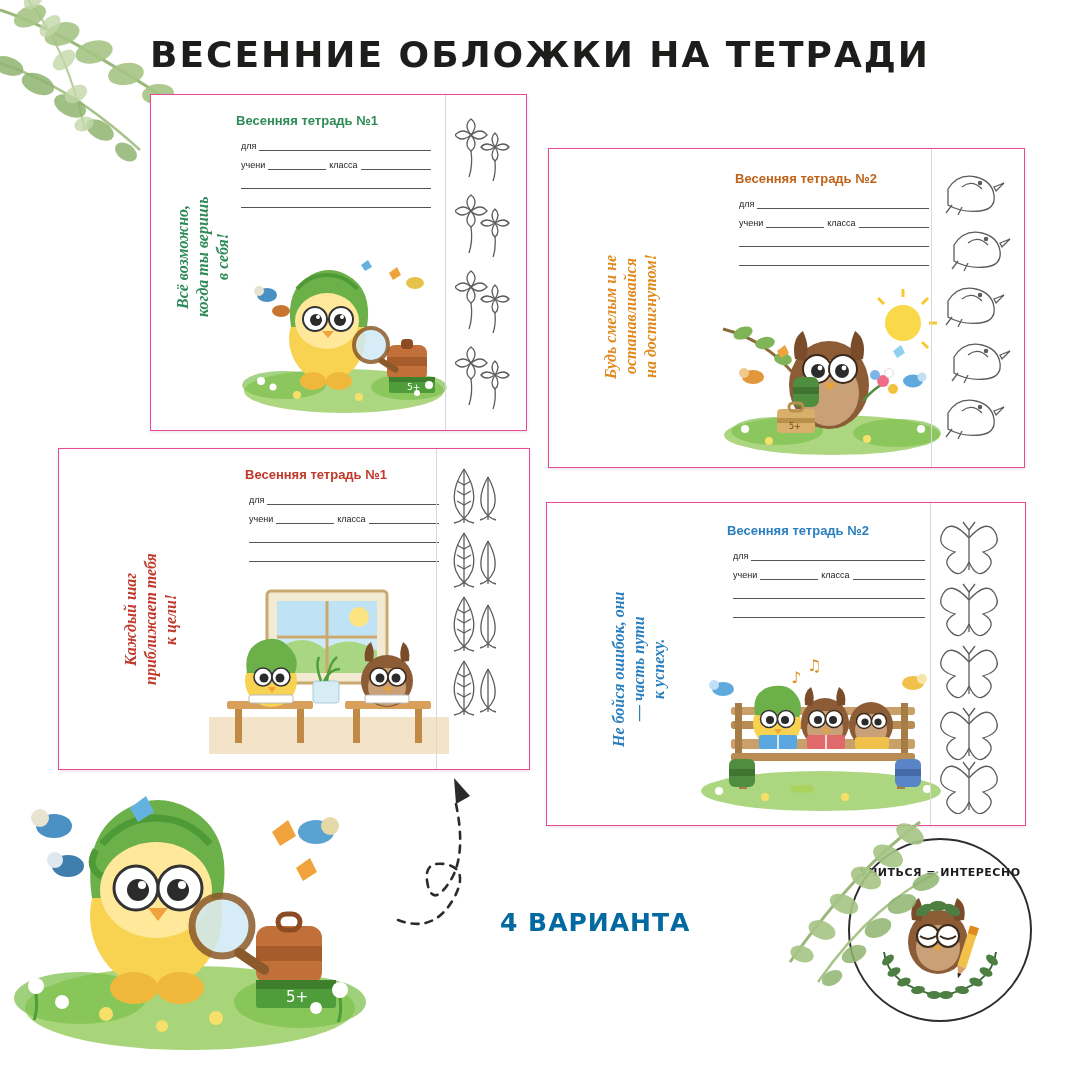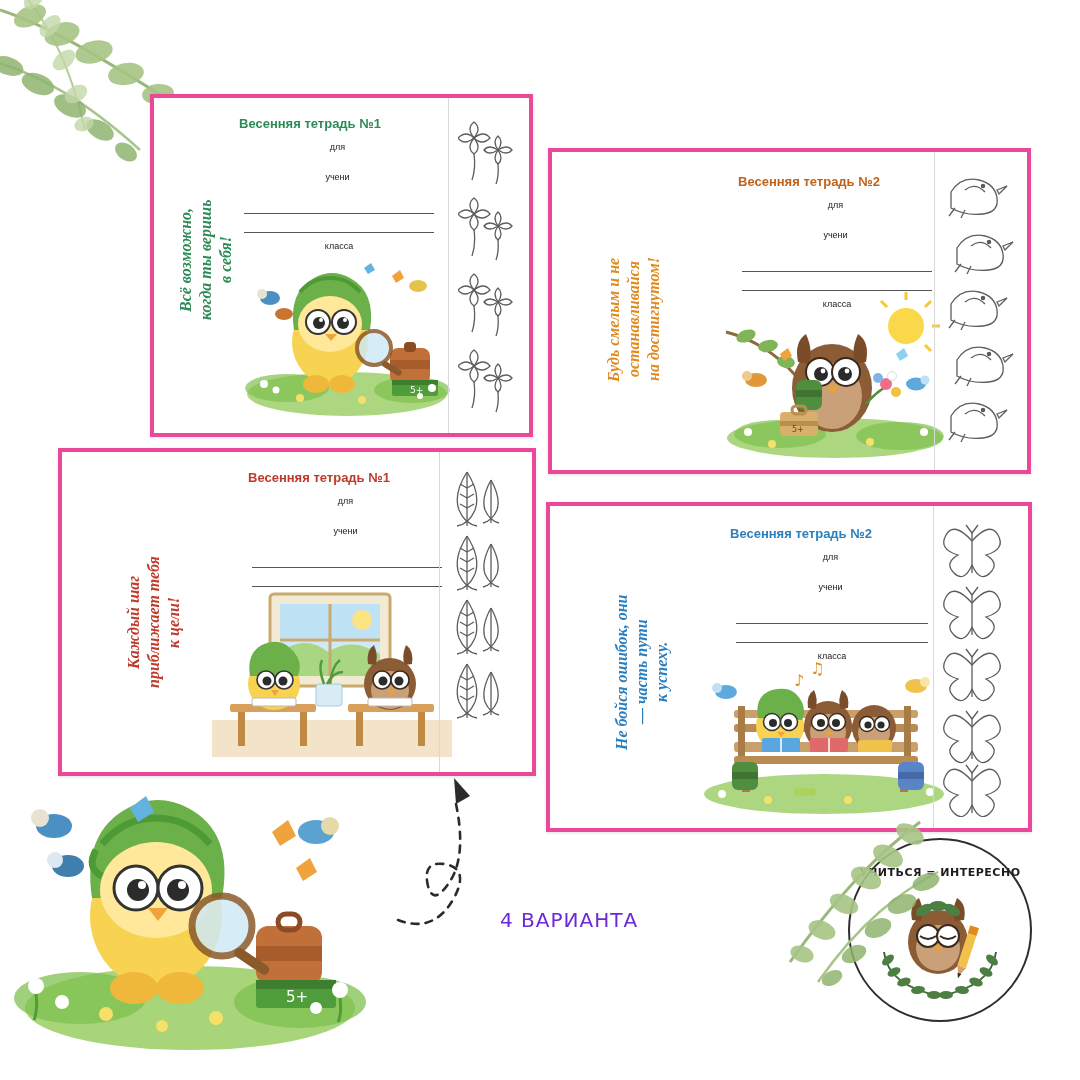--- a/index.html
+++ b/index.html
@@ -39,45 +39,44 @@
     letter-spacing: 2px;
     font-weight: 700;
     color: #1d1d1b;
     text-transform: uppercase;
   }
 
   
   .cover {
     position: absolute;
     background: #ffffff;
-    border: 4px solid #ec4899;
+    border: 1px solid #ec4899;
     box-shadow: 0 1px 3px rgba(0,0,0,.12);
     overflow: hidden;
   }
   .cover-inner {
     position: absolute;
     inset: 0;
   }
   .cover-title {
     position: absolute;
     font-weight: 700;
     font-size: 13px;
     white-space: nowrap;
   }
   .form-block {
     position: absolute;
   }
   .form-row {
     display: flex;
-    align-items: center;
+    align-items: flex-end;
     font-size: 9px;
     color: #333;
-    margin-bottom: 18px;
+    margin-bottom: 7px;
     height: 12px;
-    flex-direction: column;
   }
   .form-label {
     font-size: 9px;
     color: #222;
     margin-right: 3px;
     white-space: nowrap;
   }
   .rule {
     flex: 1 1 auto;
     border-bottom: 1px solid #555;
@@ -121,23 +120,23 @@
 
   
   .illo {
     position: absolute;
   }
 
   
   .variants {
     position: absolute;
     font-family: "DejaVu Sans", sans-serif;
-    font-size: 20px;
-    font-weight: 400;
-    color: #6d28d9;
+    font-size: 25px;
+    font-weight: 700;
+    color: #0369a1;
     letter-spacing: 1px;
   }
   .bottom-note {
     position: absolute;
     left: 0;
     width: 1080px;
     text-align: center;
     font-family: "DejaVu Sans", sans-serif;
     font-size: 21px;
     line-height: 1.35;
@@ -198,20 +197,21 @@
       <g fill="#c3d8a8" opacity=".8">
         <ellipse cx="44" cy="8" rx="13" ry="8" transform="rotate(-52 44 8)"></ellipse>
         <ellipse cx="60" cy="36" rx="13" ry="8" transform="rotate(-48 60 36)"></ellipse>
         <ellipse cx="74" cy="70" rx="13" ry="8" transform="rotate(-40 74 70)"></ellipse>
         <ellipse cx="86" cy="104" rx="12" ry="8" transform="rotate(-30 86 104)"></ellipse>
         <ellipse cx="94" cy="134" rx="10" ry="7" transform="rotate(-20 94 134)"></ellipse>
       </g>
     </svg>
   </div>
 
+  <div class="main-title">ВЕСЕННИЕ ОБЛОЖКИ НА ТЕТРАДИ</div>
 
   <div class="cover" style="left:150px; top:94px; width:375px; height:335px;">
     <div class="cover-inner">
       <div class="cover-title" style="left:85px; top:18px; color:#2e8b57;">Весенняя тетрадь №1</div>
 
       <div class="motto" style="left:22px; top:62px; height:200px; color:#2e8b57;">Всё возможно,
 когда ты веришь
 в себя!</div>
 
       <div class="form-block" style="left:90px; top:44px; width:190px;">

